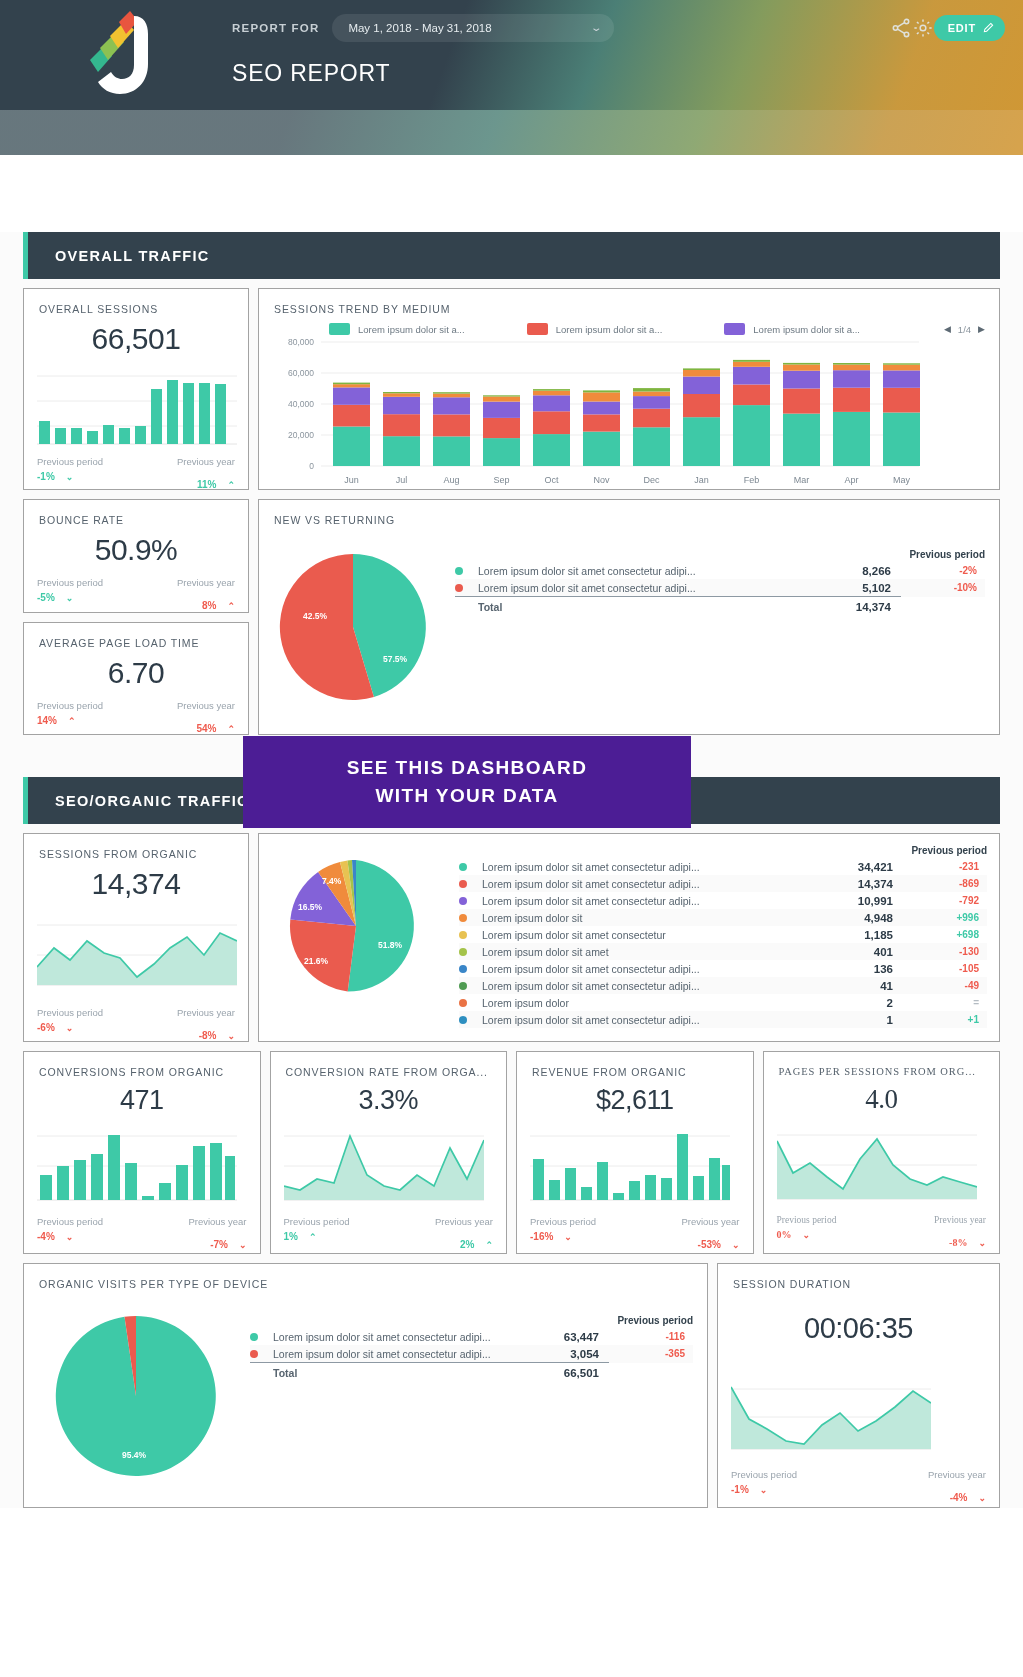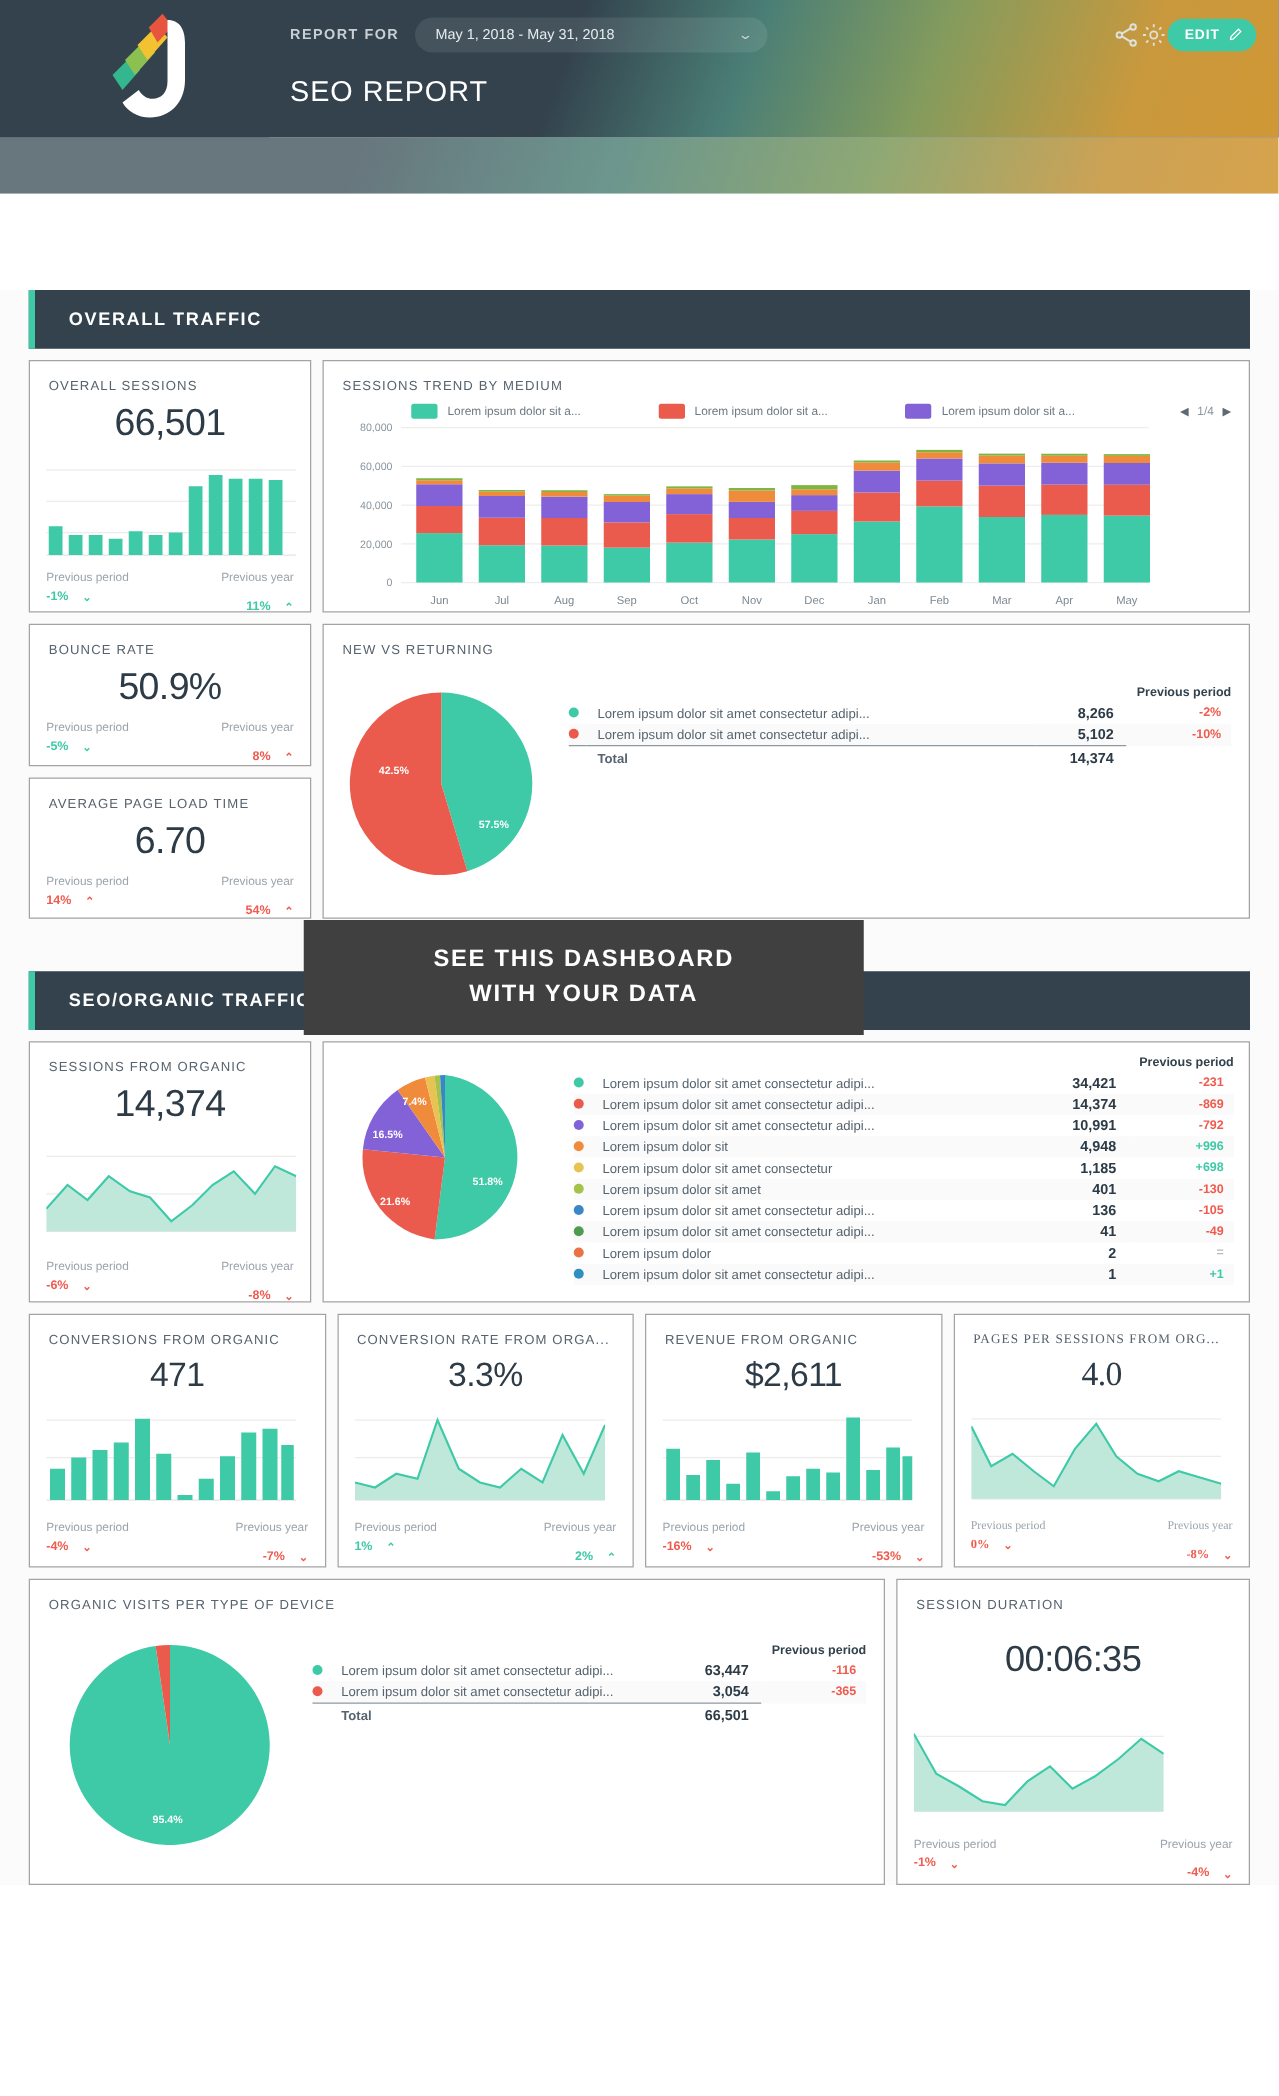--- a/index.html
+++ b/index.html
@@ -115,21 +115,21 @@
   .month-lbl { font-size: 9px; fill: #7d8892; }
   .pie-lbl { font-size: 8.5px; fill: #ffffff; font-weight: bold; }
   .legend-top { display: flex; align-items: center; gap: 8px; font-size: 9.5px; color: #6d7983; }
   .lg-swatch { width: 21px; height: 12px; border-radius: 2px; }
   .pager { display: flex; align-items: center; gap: 7px; font-size: 9.5px; color: #8b959e; }
   .pager span.tri { font-size: 9px; color: #5d6a74; }
 
   
   .cta {
     position: absolute; left: 243px; top: 736px; width: 448px; height: 92px;
-    background: #404040; color: #fff; display: flex; align-items: center;
+    background: #4c1d95; color: #fff; display: flex; align-items: center;
     justify-content: center; text-align: center; z-index: 40;
     font-size: 19px; font-weight: bold; letter-spacing: 1.4px; line-height: 1.45;
   }
 </style>
 </head>
 <body>
 
 <div class="topbar">
   <div class="topbar-gradient"></div>
   <div class="logo-panel">

